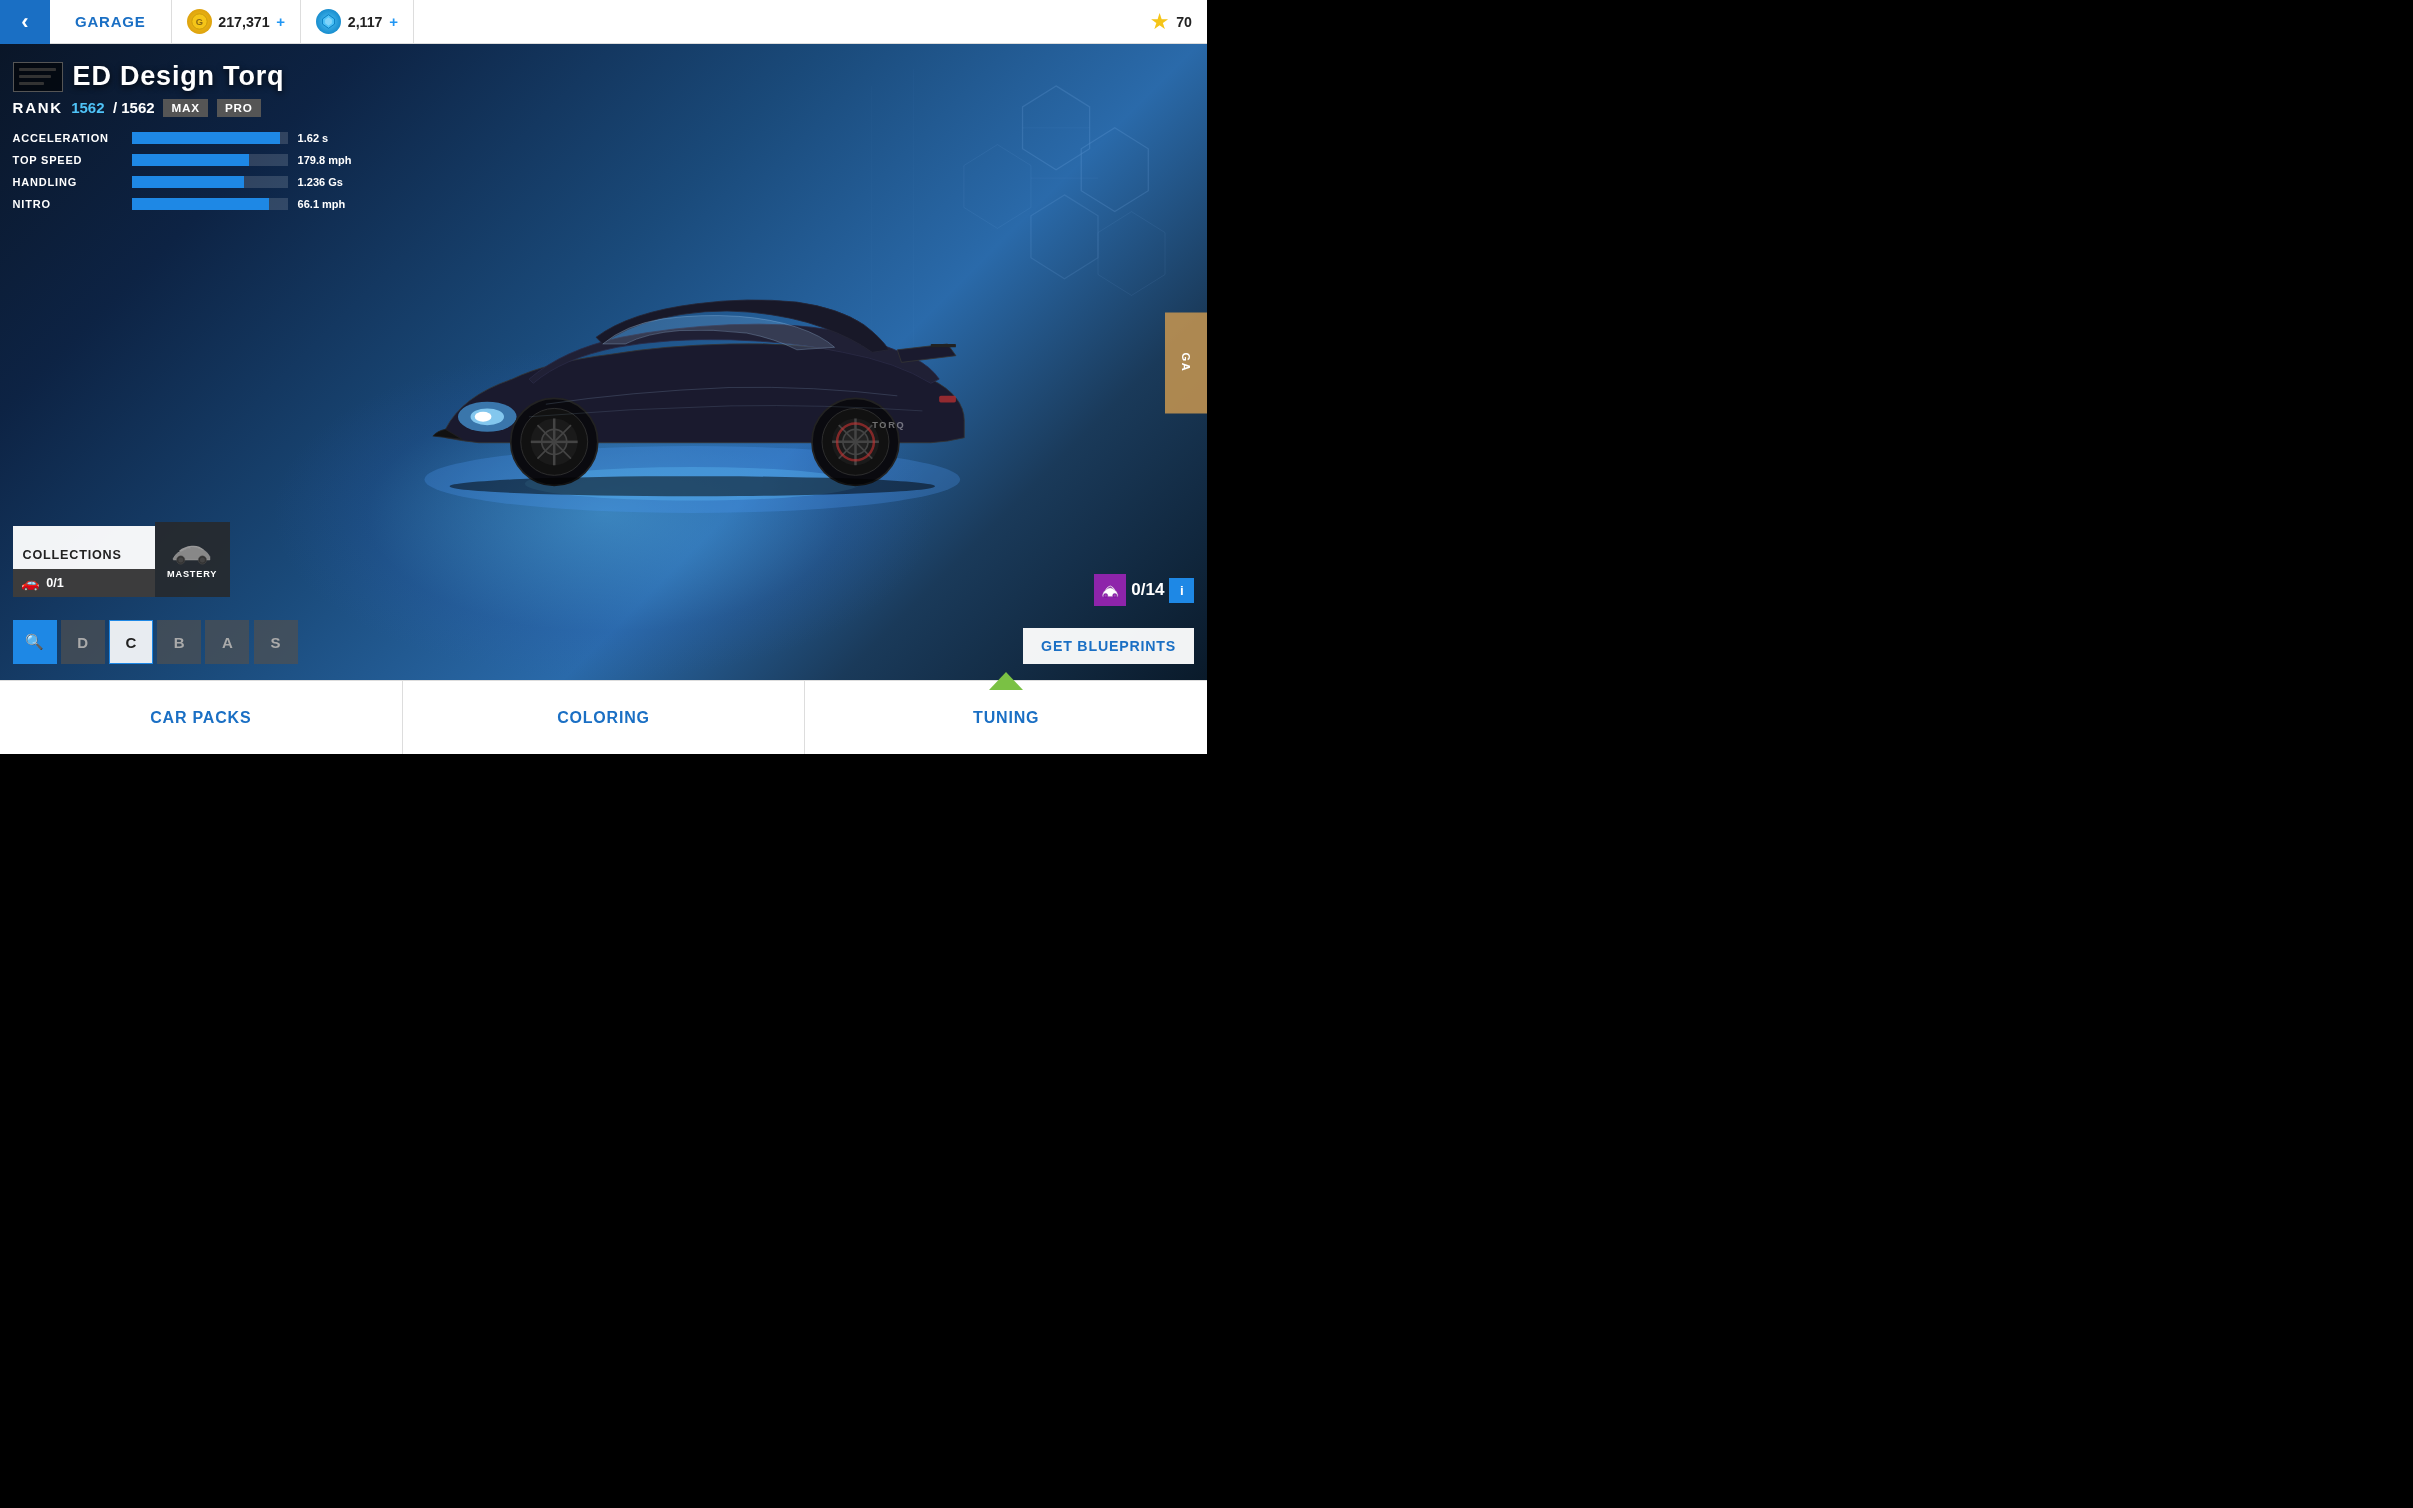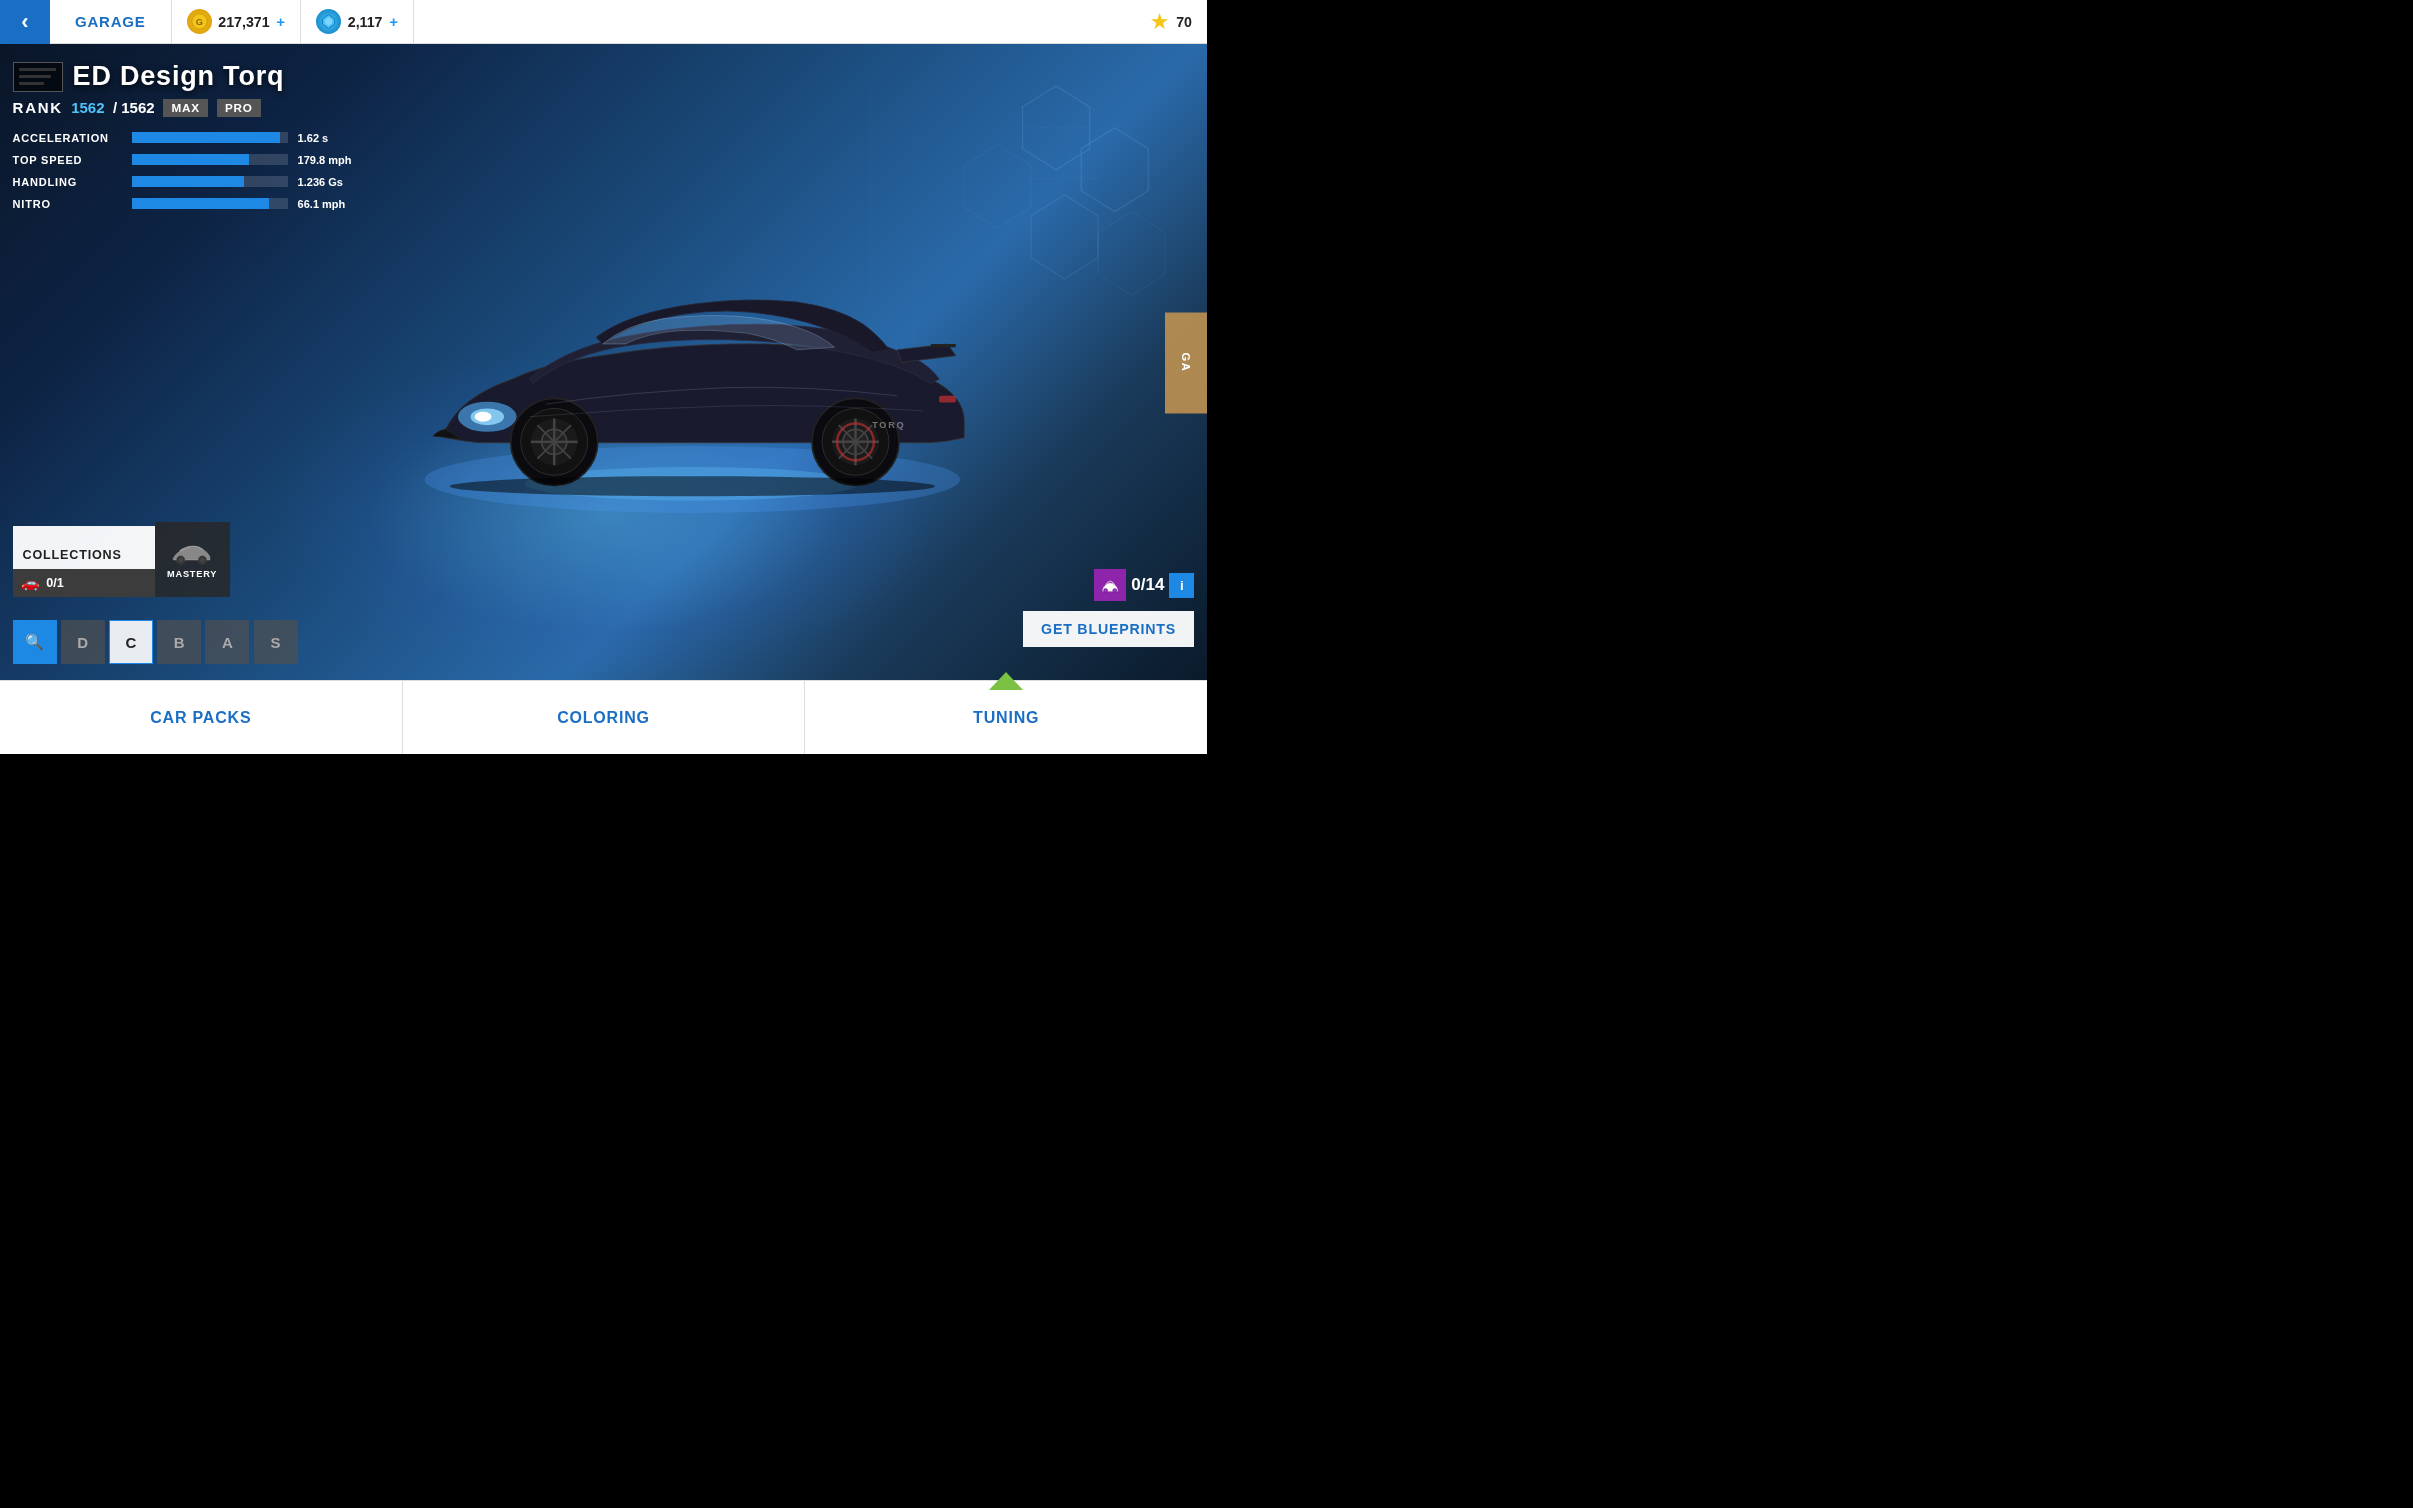--- a/index.html
+++ b/index.html
@@ -210,20 +210,21 @@
       color: white;
       font-size: 11.7px;
       font-weight: 900;
       padding: 2.5px 8.4px;
       letter-spacing: 0.8px;
     }
 
     
     .stat-row {
       display: flex;
+      align-items: center;
       margin-bottom: 10px;
       gap: 10px;
     }
     .stat-label {
       width: 109px;
       font-size: 11px;
       font-weight: 900;
       color: white;
       letter-spacing: 0.8px;
     }
@@ -354,26 +355,26 @@
       color: #aaa;
     }
     .filter-btn-s {
       background: rgba(80,80,80,0.7);
       color: #aaa;
     }
 
     
     .blueprints-panel {
       position: absolute;
-      bottom: 34px;
+      bottom: 17px;
       right: 12.6px;
       display: flex;
       flex-direction: column;
       align-items: flex-end;
-      gap: 10px;
+      gap: 22px;
     }
     .blueprint-count-row {
       display: flex;
       align-items: center;
       gap: 5px;
     }
     .blueprint-icon {
       width: 32px;
       height: 32px;
       background: #8e24aa;

